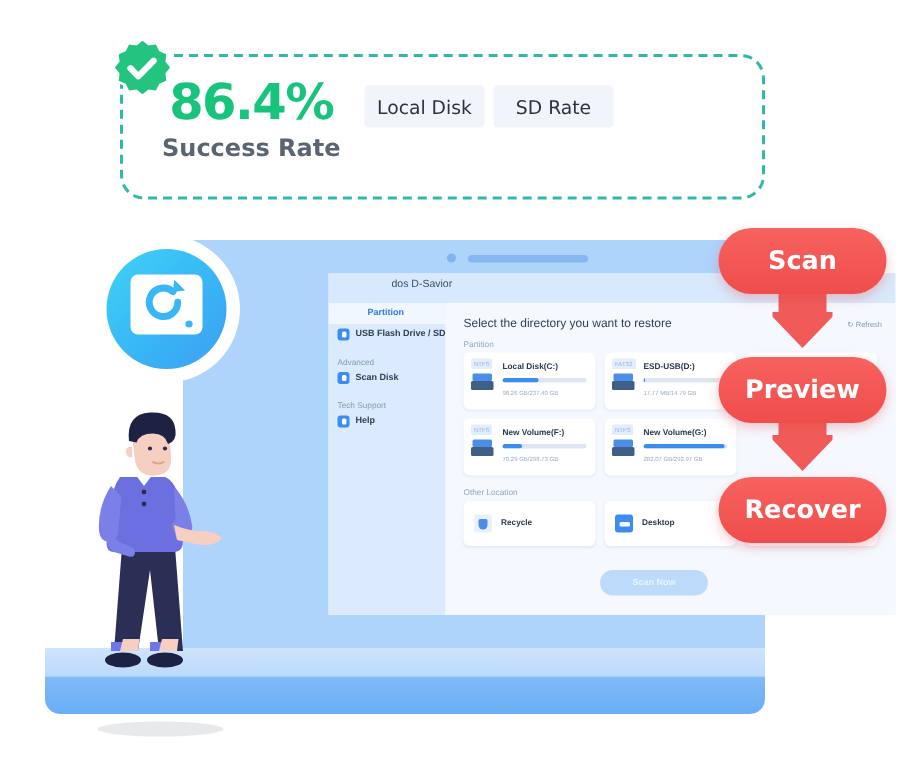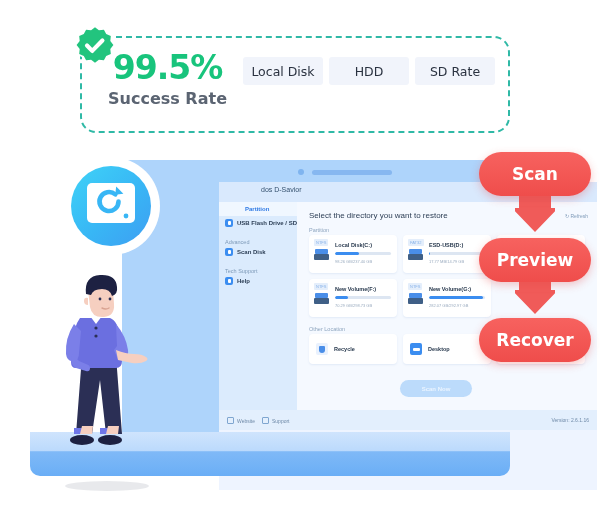--- a/index.html
+++ b/index.html
@@ -63,21 +63,21 @@
     background:linear-gradient(180deg,#cfe4fd 0%,#bcdafc 42%,#7fb9f7 45%,#6aaef6 100%);
     border-radius:0 0 10px 10px;
   }
   #laptop-notch{
     position:absolute;left:200px;top:272px;width:80px;height:8px;
     background:#b4d6fb;border-radius:0 0 6px 6px;
   }
 
   
   #app-window{
-    position:absolute;left:97px;top:22px;width:378px;height:308px;
+    position:absolute;left:97px;top:22px;width:378px;height:228px;
     background:#eef4ff;overflow:hidden;
     font-family:"Liberation Sans",sans-serif;
   }
   #titlebar{
     position:absolute;left:0;top:0;width:378px;height:20px;
     background:#d9e9fd;
   }
   #app-title{
     position:absolute;left:42px;top:4px;font-size:7px;color:#34506e;
     white-space:nowrap;
@@ -261,27 +261,26 @@
 
 <div id="check-badge">
   <svg viewBox="0 0 50 50">
     <path d="M25 1 l4.6 3.6 5.8-.7 2.7 5.2 5.4 2.3-.6 5.8 3.6 4.6-3.6 4.6.6 5.8-5.4 2.3-2.7 5.2-5.8-.7L25 43l-4.6-3.6-5.8.7-2.7-5.2-5.4-2.3.6-5.8L3.5 22l3.6-4.6-.6-5.8 5.4-2.3 2.7-5.2 5.8.7z" fill="#ffffff"></path>
     <path d="M25 5.2 l3.9 3.1 5-.6 2.3 4.4 4.6 2-.5 5 3.1 3.9-3.1 3.9.5 5-4.6 2-2.3 4.4-5-.6-3.9 3.1-3.9-3.1-5 .6-2.3-4.4-4.6-2 .5-5-3.1-3.9 3.1-3.9-.5-5 4.6-2 2.3-4.4 5 .6z" fill="#22c47e"></path>
     <path d="M17 23.5 l5.2 5.4 10.2-10.4" stroke="#ffffff" stroke-width="4.2" fill="none" stroke-linecap="round" stroke-linejoin="round"></path>
   </svg>
 </div>
 
 <div id="rate-block">
-  <div id="rate-value">99.5%</div>
+  <div id="rate-value">86.4%</div>
   <div id="rate-label">Success Rate</div>
 </div>
 
 <div id="chip-grid">
     <div class="chip">Local Disk</div>
-    <div class="chip">HDD</div>
     <div class="chip">SD Rate</div>
   </div>
 
 <div id="laptop">
   <div id="laptop-lid">
     <div id="laptop-cam"></div>
     <div id="laptop-speaker"></div>
 
     <div id="app-window">
 

